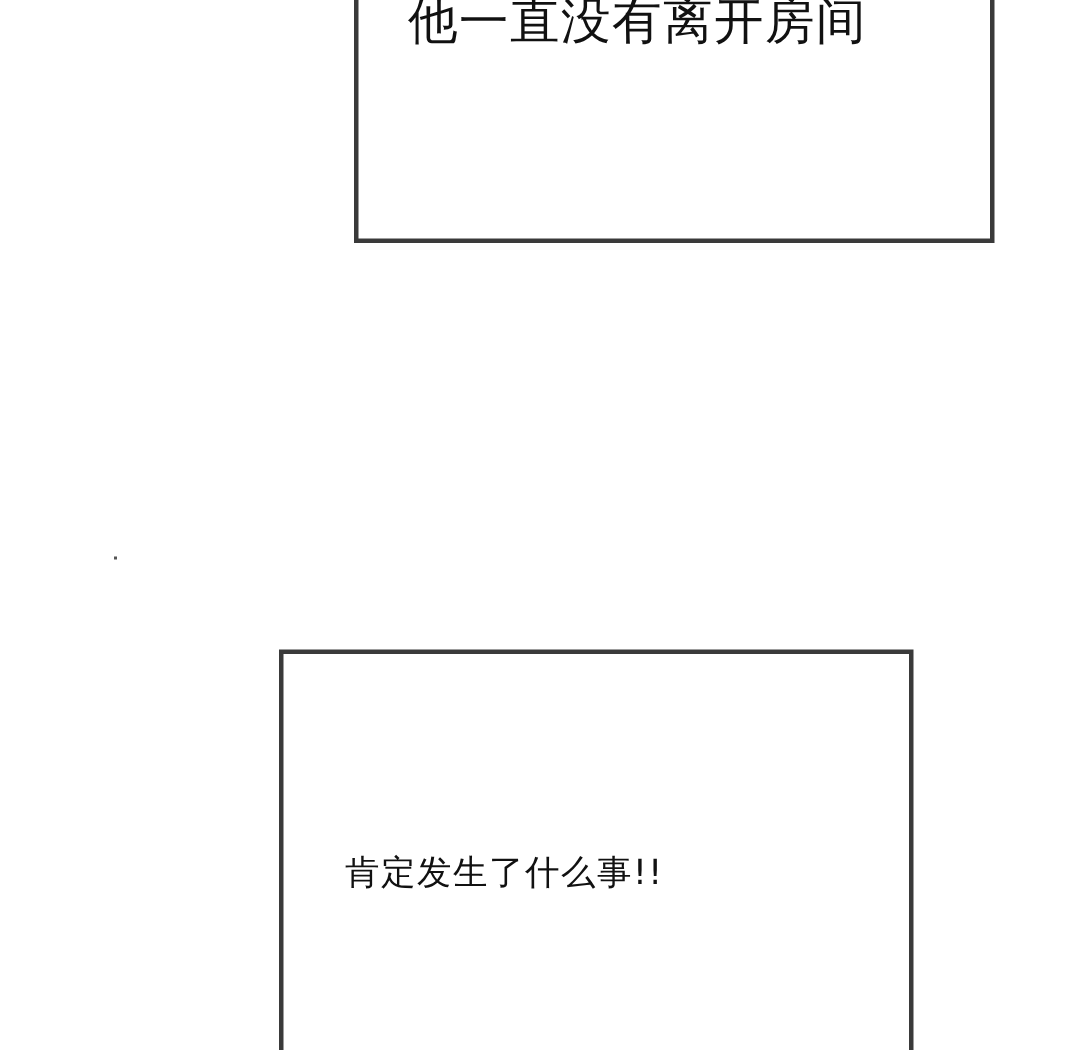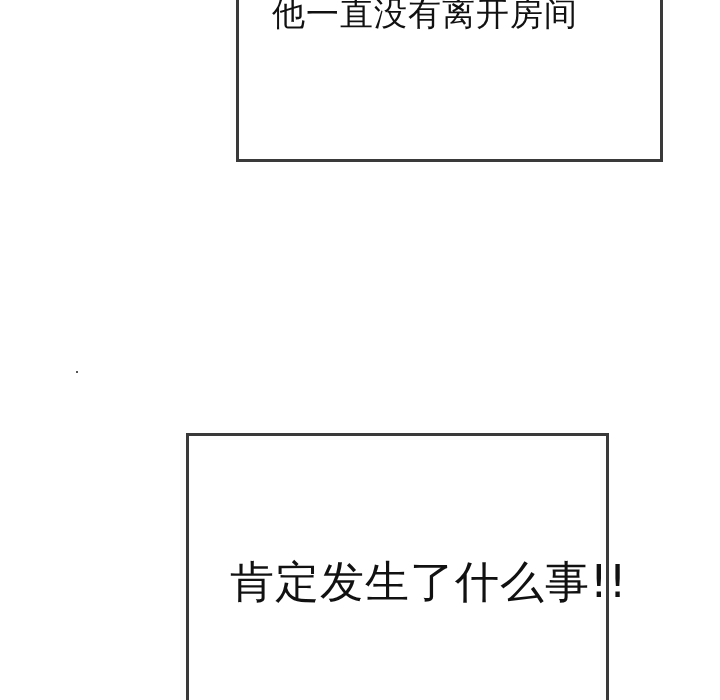--- a/index.html
+++ b/index.html
@@ -12,21 +12,21 @@
       position: absolute; box-sizing: border-box;
       border: 3px solid #3a3a3a; background: #ffffff;
     }
     .panel-top { left: 236px; top: -10px; width: 427px; height: 172px; }
     .panel-bottom { left: 186px; top: 433px; width: 423px; height: 290px; }
     .caption {
       position: absolute; color: #111111; white-space: nowrap;
       letter-spacing: 1px;
     }
     .caption-top { left: 272px; top: -6px; font-size: 33px; line-height: 40px; }
-    .caption-bottom { left: 230px; top: 562px; font-size: 44px; line-height: 40px; }
+    .caption-bottom { left: 230px; top: 562px; font-size: 23px; line-height: 40px; }
     .speck { position: absolute; left: 76px; top: 371px; width: 2px; height: 2px; background: #555; }
   </style>
 </head>
 <body>
 
 <div class="panel panel-top"></div>
 <div class="caption caption-top">他一直没有离开房间</div>
 
 <div class="speck"></div>
 

